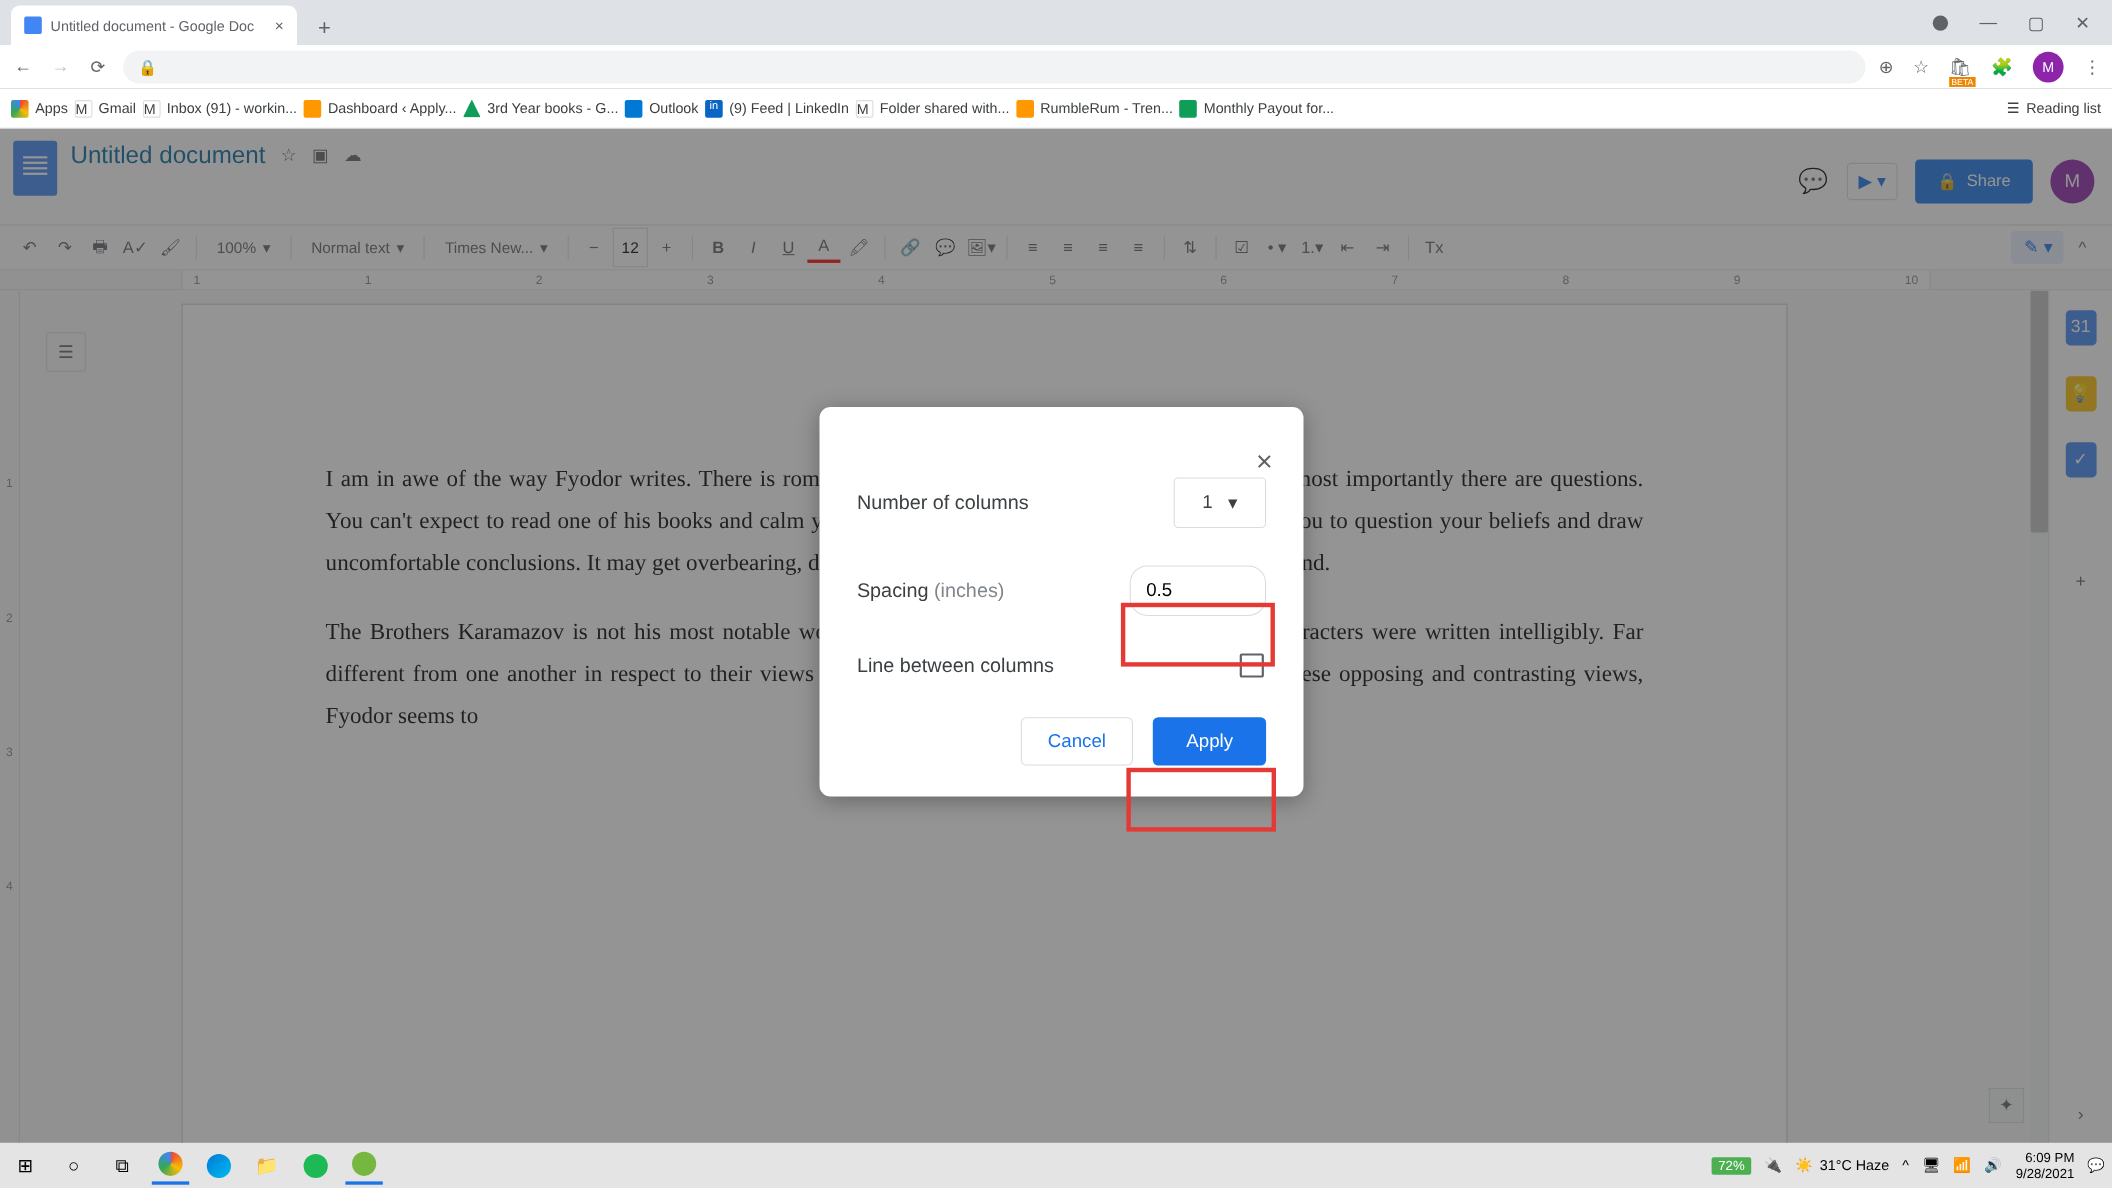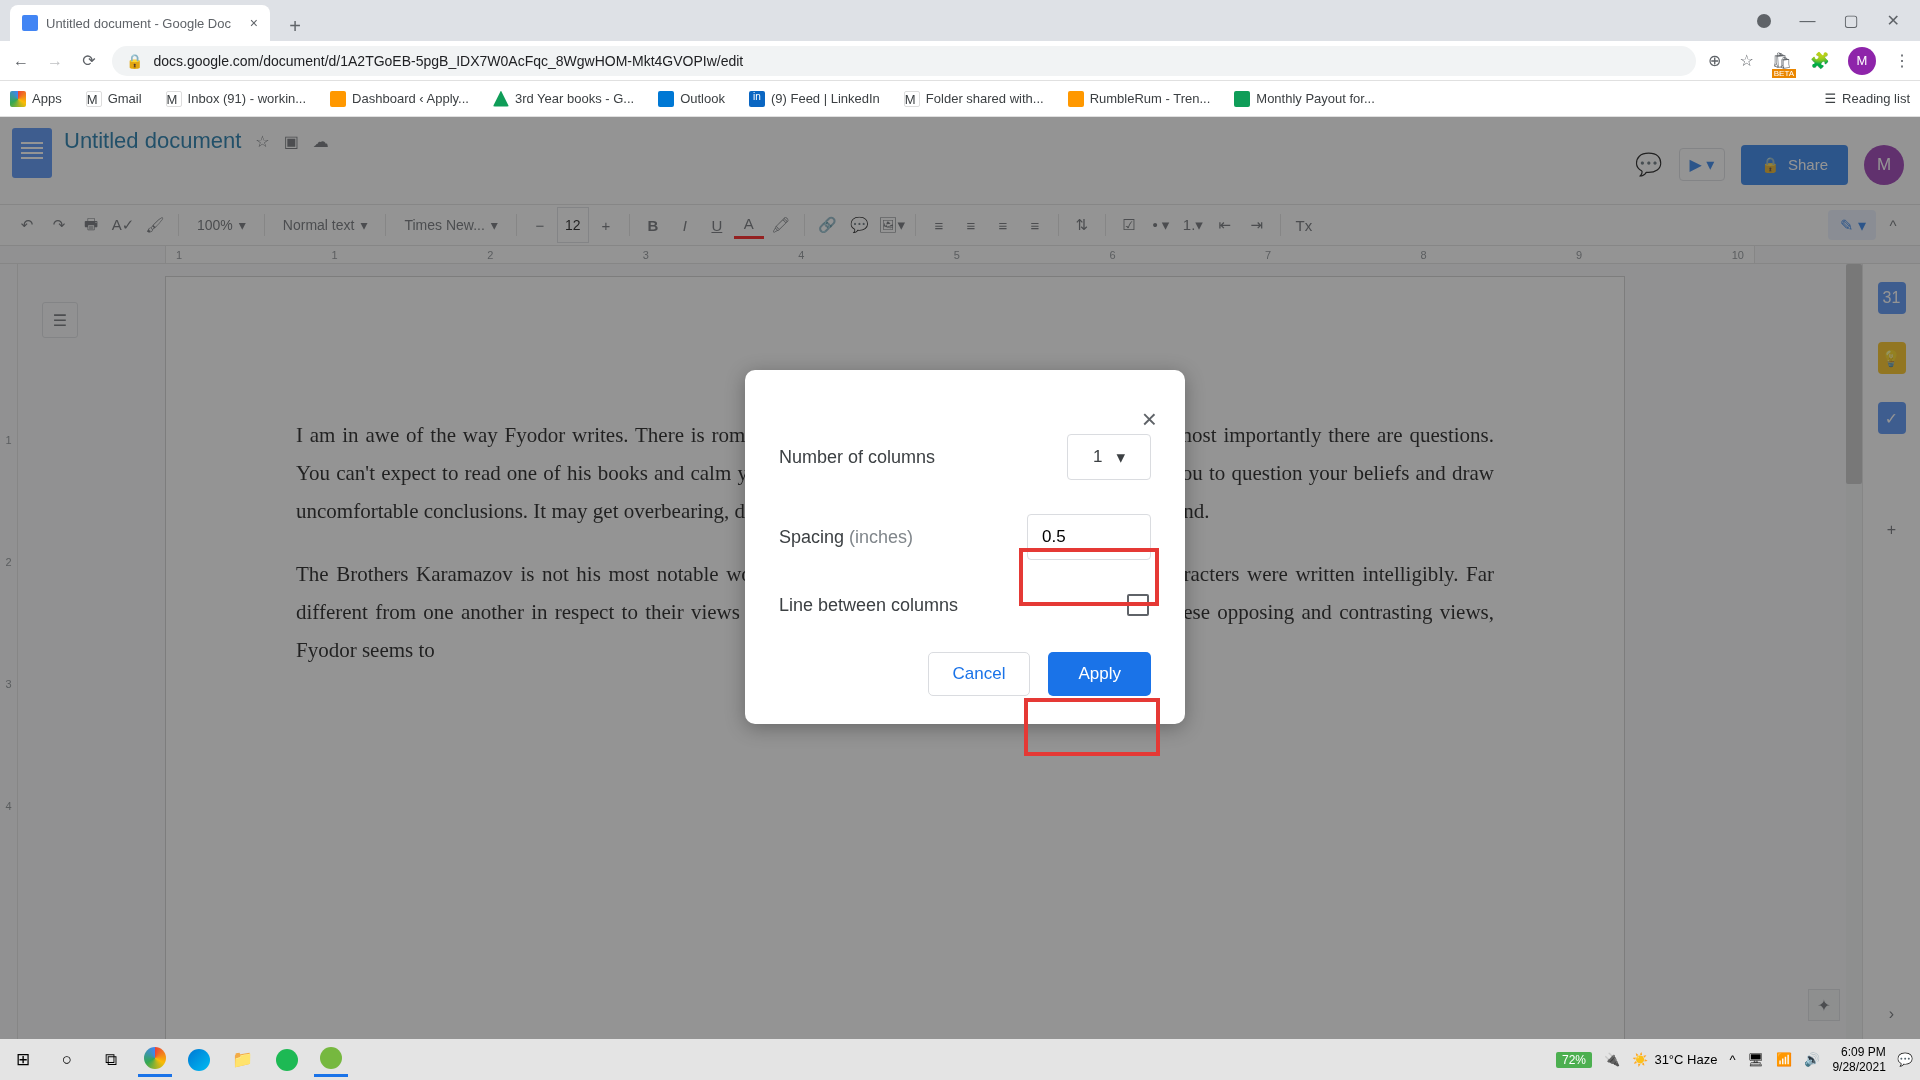--- a/index.html
+++ b/index.html
@@ -11,21 +11,21 @@
 .tab-close { margin-left: auto; font-size: 14px; cursor: pointer; }
 .new-tab { width: 30px; height: 30px; display: flex; align-items: center; justify-content: center; font-size: 20px; color: #5f6368; margin-left: 10px; cursor: pointer; }
 .window-controls { margin-left: auto; display: flex; gap: 28px; padding-right: 20px; color: #5f6368; align-items: center; height: 100%; }
 
 .addr-bar { height: 40px; background: #fff; display: flex; align-items: center; padding: 0 10px; gap: 12px; border-bottom: 1px solid #e0e0e0; }
 .nav-icon { width: 22px; height: 22px; display: flex; align-items: center; justify-content: center; color: #5f6368; cursor: pointer; }
 .url-box { flex: 1; height: 30px; background: #f1f3f4; border-radius: 15px; display: flex; align-items: center; padding: 0 14px; font-size: 14px; color: #202124; gap: 10px; }
 .addr-right { display: flex; gap: 18px; align-items: center; color: #5f6368; }
 .avatar-small { width: 28px; height: 28px; border-radius: 50%; background: #8e24aa; color: #fff; display: flex; align-items: center; justify-content: center; font-size: 13px; }
 
-.bookmarks { height: 36px; background: #fff; display: flex; align-items: center; padding: 0 10px; gap: 24px; border-bottom: 1px solid #e0e0e0; font-size: 13px; color: #3c4043; }
+.bookmarks { height: 36px; background: #fff; display: flex; align-items: center; padding: 0 10px; gap: 6px; border-bottom: 1px solid #e0e0e0; font-size: 13px; color: #3c4043; }
 .bm-item { display: flex; align-items: center; gap: 6px; cursor: pointer; }
 .bm-icon { width: 16px; height: 16px; border-radius: 2px; }
 .reading-list { margin-left: auto; }
 
 
 .docs-header { height: 87px; background: #fff; display: flex; padding: 8px 16px 0 12px; }
 .docs-logo { width: 40px; height: 50px; background: #4285f4; border-radius: 3px; margin-right: 12px; position: relative; margin-top: 3px; }
 .docs-logo::after { content: ''; position: absolute; left: 9px; right: 9px; top: 14px; height: 2px; background:#fff; box-shadow: 0 5px 0 #fff, 0 10px 0 #fff, 0 15px 0 #fff; }
 .docs-title-area { flex: 1; }
 .title-row { display: flex; align-items: center; gap: 14px; height: 32px; }
@@ -65,21 +65,21 @@
 
 
 .dim { position: absolute; inset: 0; background: rgba(60,60,60,0.55); }
 
 
 .dialog { position: absolute; left: 745px; top: 370px; width: 440px; background: #fff; border-radius: 10px; padding: 30px 34px 28px 34px; box-shadow: 0 4px 20px rgba(0,0,0,0.3); }
 .dlg-title { font-size: 29px; color: #3c4043; font-family: 'Google Sans', Arial; }
 .dlg-close { position: absolute; right: 28px; top: 34px; font-size: 26px; color: #5f6368; cursor: pointer; }
 .dlg-row { display: flex; align-items: center; justify-content: space-between; margin-top: 34px; font-size: 18px; color: #3c4043; }
 .num-select { width: 84px; height: 46px; border: 1px solid #dadce0; border-radius: 4px; display: flex; align-items: center; justify-content: center; gap: 14px; font-size: 17px; }
-.spacing-input { width: 124px; height: 46px; border: 1px solid #dadce0; border-radius: 4px; padding: 0 14px; font-size: 17px; }
+.spacing-input { width: 124px; height: 46px; border: 1px solid #dadce0; border-radius: 16px; padding: 0 14px; font-size: 17px; }
 .checkbox { width: 22px; height: 22px; border: 2px solid #5f6368; border-radius: 2px; margin-right: 2px; }
 .dlg-actions { display: flex; justify-content: flex-end; gap: 18px; margin-top: 36px; }
 .btn-cancel { height: 44px; padding: 0 24px; border: 1px solid #dadce0; border-radius: 5px; color: #1a73e8; font-size: 17px; display:flex; align-items:center; cursor:pointer;}
 .btn-apply { height: 44px; padding: 0 30px; background: #1a73e8; border-radius: 5px; color: #fff; font-size: 17px; display:flex; align-items:center; cursor:pointer;}
 
 .red-box { position: absolute; border: 4px solid #e53935; pointer-events: none; }
 
 
 .taskbar { position: absolute; bottom: 0; left: 0; right: 0; height: 41px; background: #e4e4e4; display: flex; align-items: center; padding: 0 6px; font-size: 13px; color: #000; }
 .tb-icon { width: 34px; height: 34px; display: flex; align-items: center; justify-content: center; margin-right: 10px; cursor: pointer; font-size: 17px; }
@@ -106,21 +106,20 @@
     <span>✕</span>
   </div>
 </div>
 
 <div class="addr-bar">
   <div class="nav-icon">←</div>
   <div class="nav-icon" style="opacity:.4">→</div>
   <div class="nav-icon">⟳</div>
   <div class="url-box">
     <span>🔒</span>
-    <span>docs.google.com/document/d/1A2TGoEB-5pgB_IDX7W0AcFqc_8WgwHOM-Mkt4GVOPIw/edit</span>
   </div>
   <div class="addr-right">
     <span>⊕</span>
     <span>☆</span>
     <span style="position:relative">🛍<span style="position:absolute;bottom:-8px;left:0;font-size:8px;background:#ea8600;color:#fff;padding:0 2px;">BETA</span></span>
     <span>🧩</span>
     <div class="avatar-small">
         <span>M</span>
       </div>
     <span>⋮</span>

